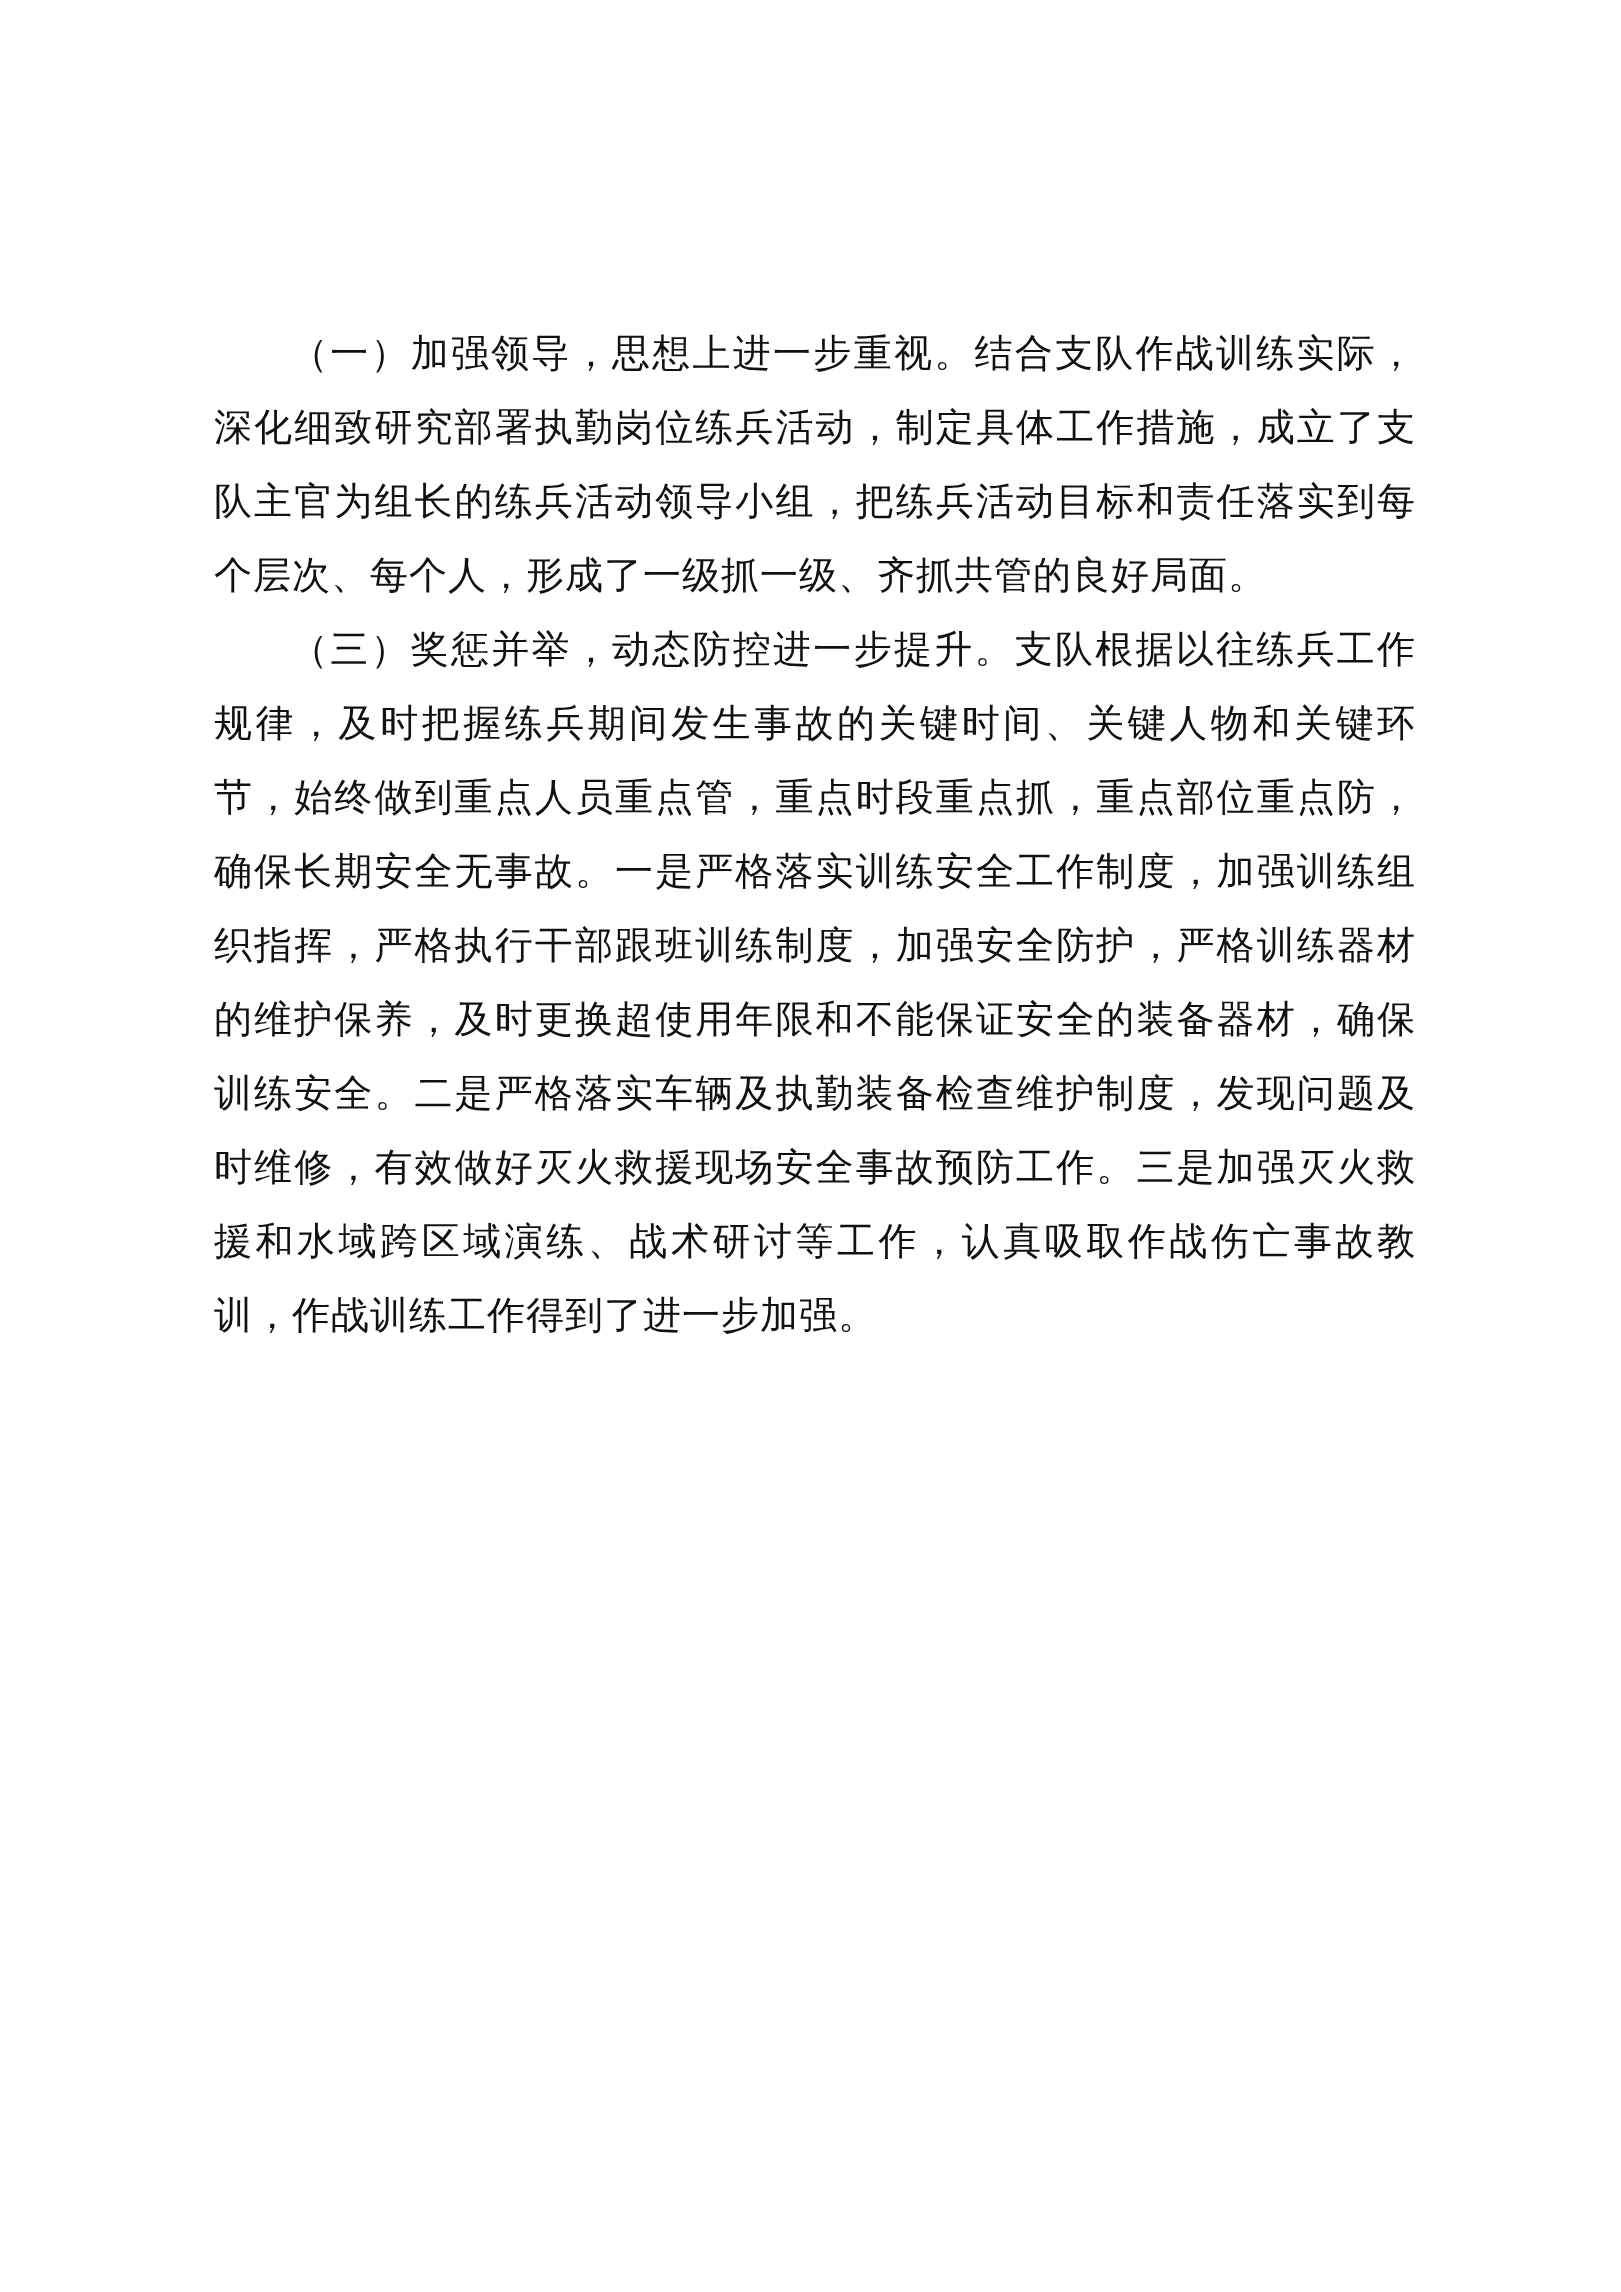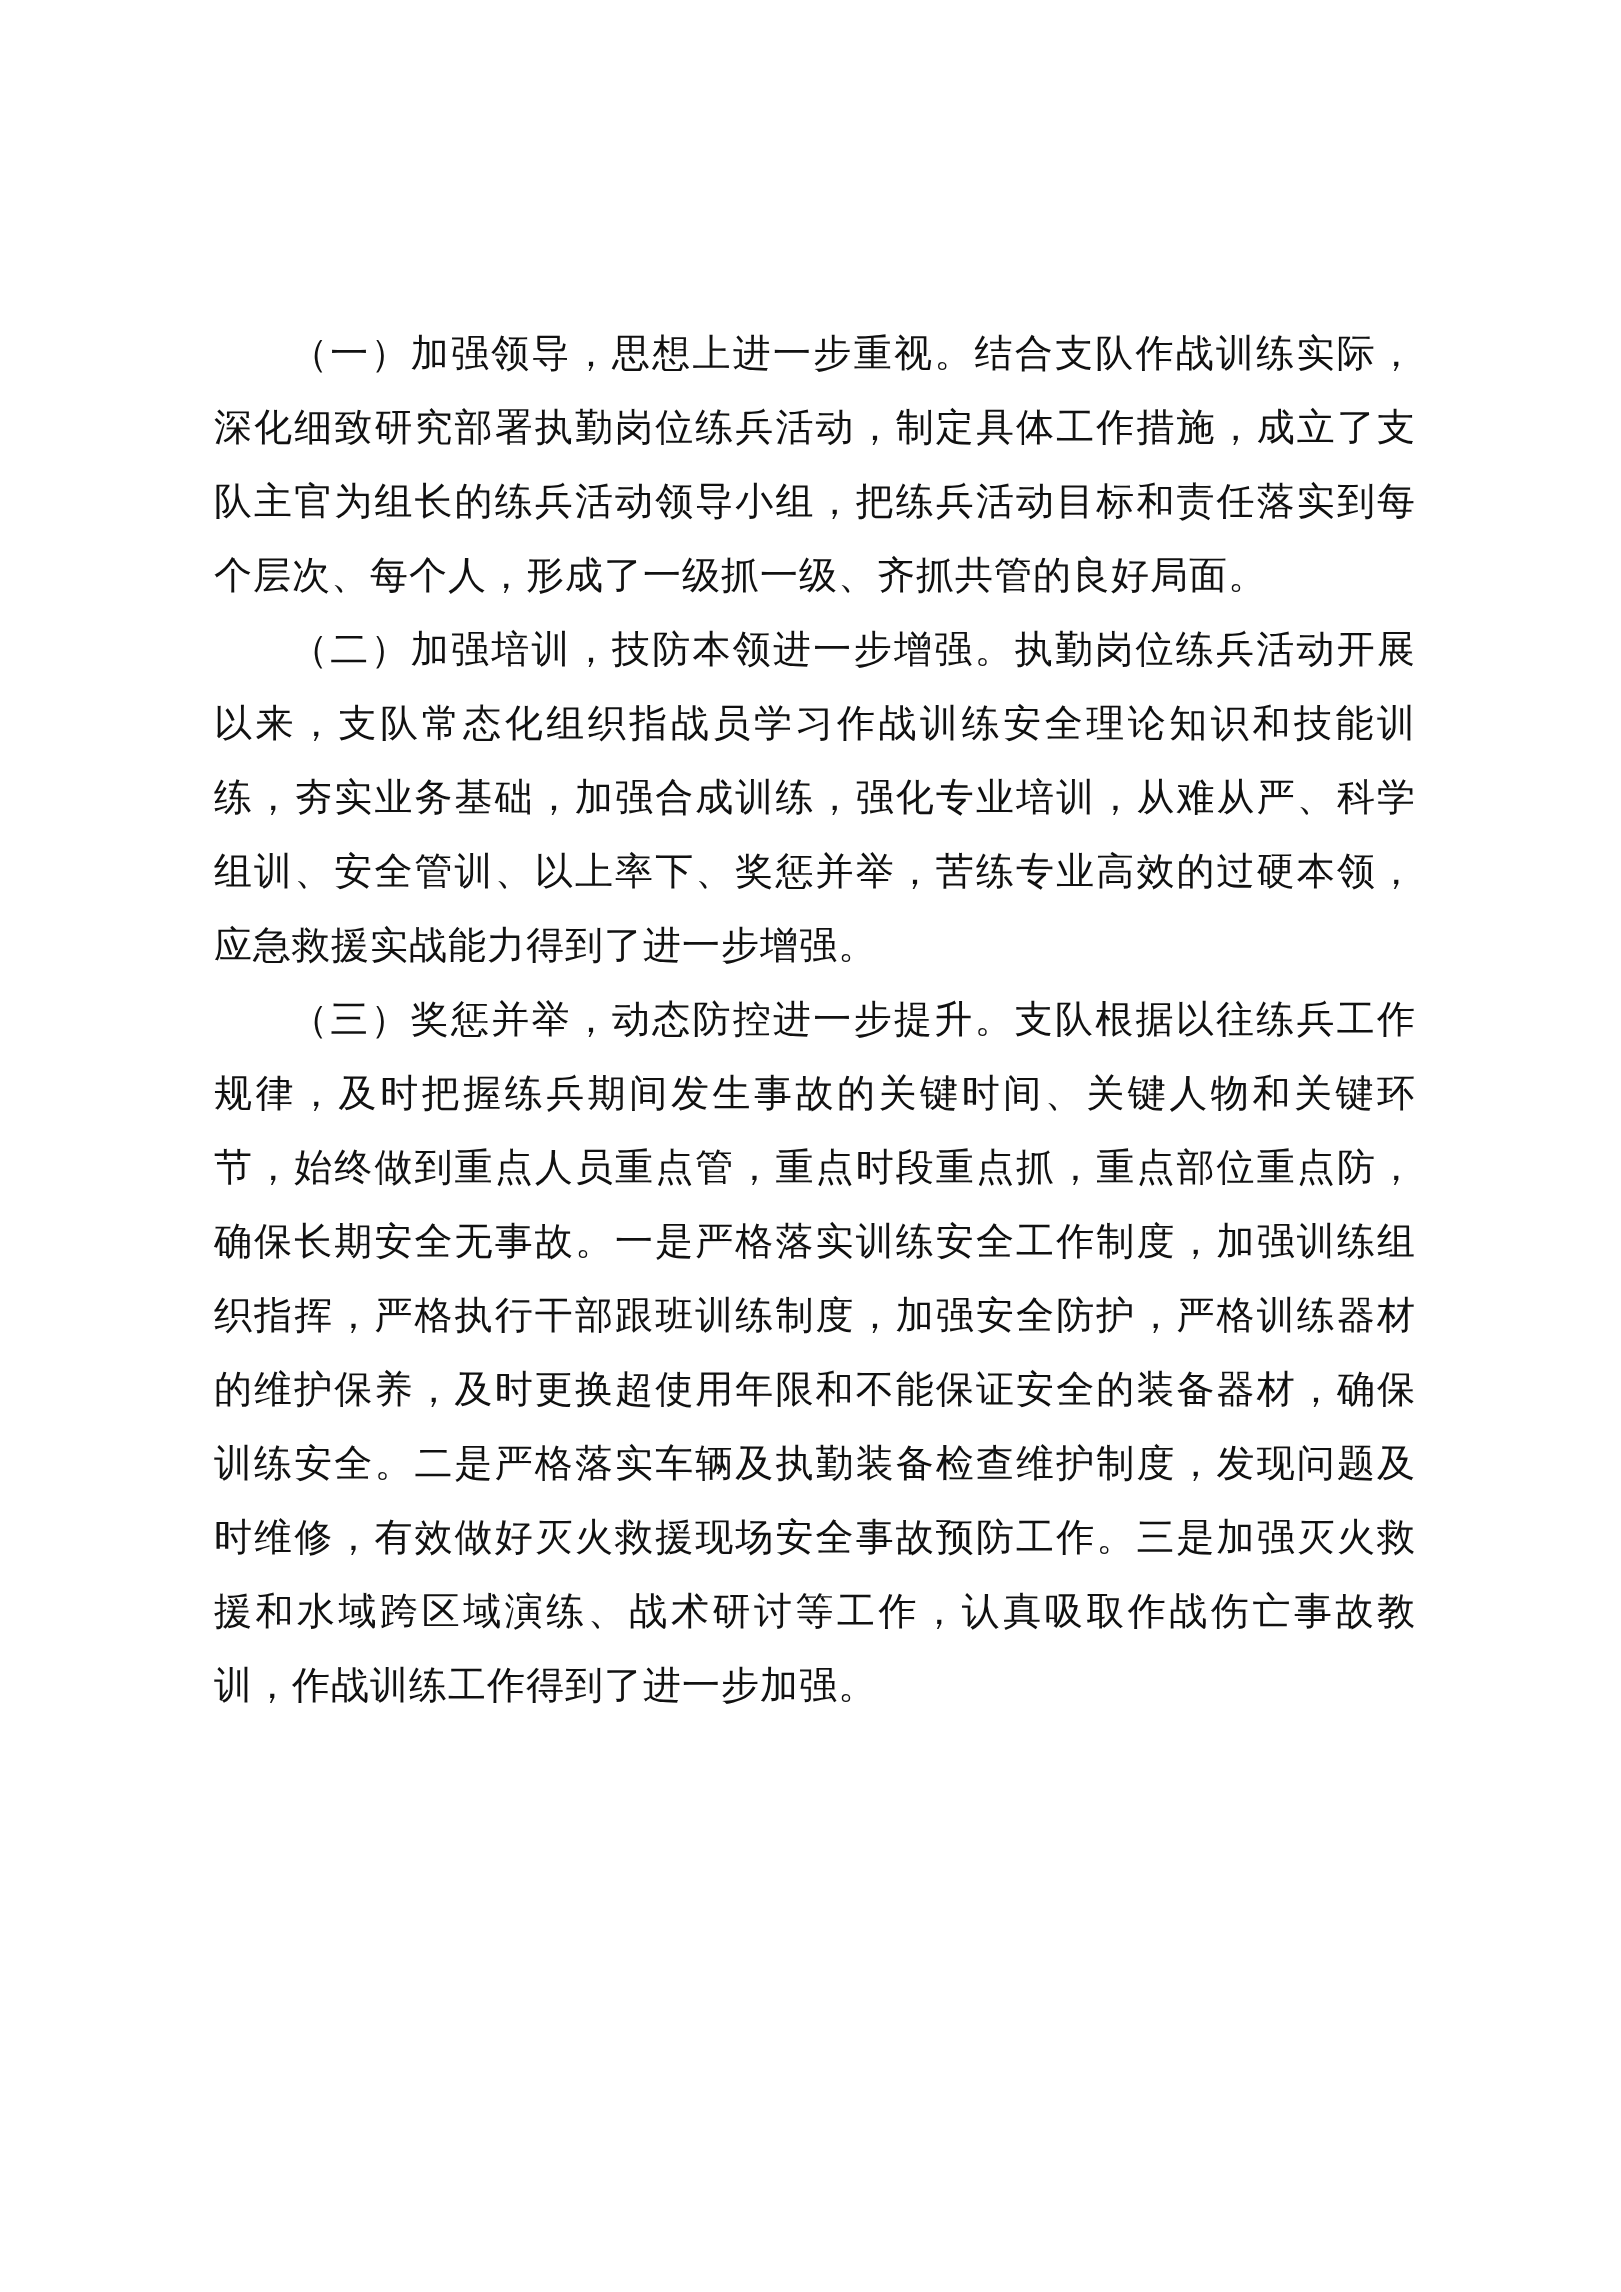--- a/index.html
+++ b/index.html
@@ -20,16 +20,15 @@
     margin: 0;
     text-indent: 2em;
     letter-spacing: 1px;
   }
 </style>
 </head>
 <body>
 
 <div class="page">
   <p class="para"><span>（一）加强领导，思想上进一步重视。</span><span>结合支队作战训练实际，深化细致研究部署执勤岗位练兵活动，制定具体工作措施，成立了支队主官为组长的练兵活动领导小组，把练兵活动目标和责任落实到每个层次、每个人，形成了一级抓一级、齐抓共管的良好局面。</span></p>
-  <p class="para"><span>（二）加强培训，技防本领进一步增强。</span><span>执勤岗位练兵活动开展以来，支队常态化组织指战员学习作战训练安全理论知识和技能训练，夯实业务基础，加强合成训练，强化专业培训，从难从严、科学组训、安全管训、以上率下、奖惩并举，苦练专业高效的过硬本领，应急救援实战能力得到了进一步增强。</span></p>
   <p class="para"><span>（三）奖惩并举，动态防控进一步提升。</span><span>支队根据以往练兵工作规律，及时把握练兵期间发生事故的关键时间、关键人物和关键环节，始终做到重点人员重点管，重点时段重点抓，重点部位重点防，确保长期安全无事故。一是严格落实训练安全工作制度，加强训练组织指挥，严格执行干部跟班训练制度，加强安全防护，严格训练器材的维护保养，及时更换超使用年限和不能保证安全的装备器材，确保训练安全。二是严格落实车辆及执勤装备检查维护制度，发现问题及时维修，有效做好灭火救援现场安全事故预防工作。三是加强灭火救援和水域跨区域演练、战术研讨等工作，认真吸取作战伤亡事故教训，作战训练工作得到了进一步加强。</span></p>
 </div>
 
 
 </body></html>

